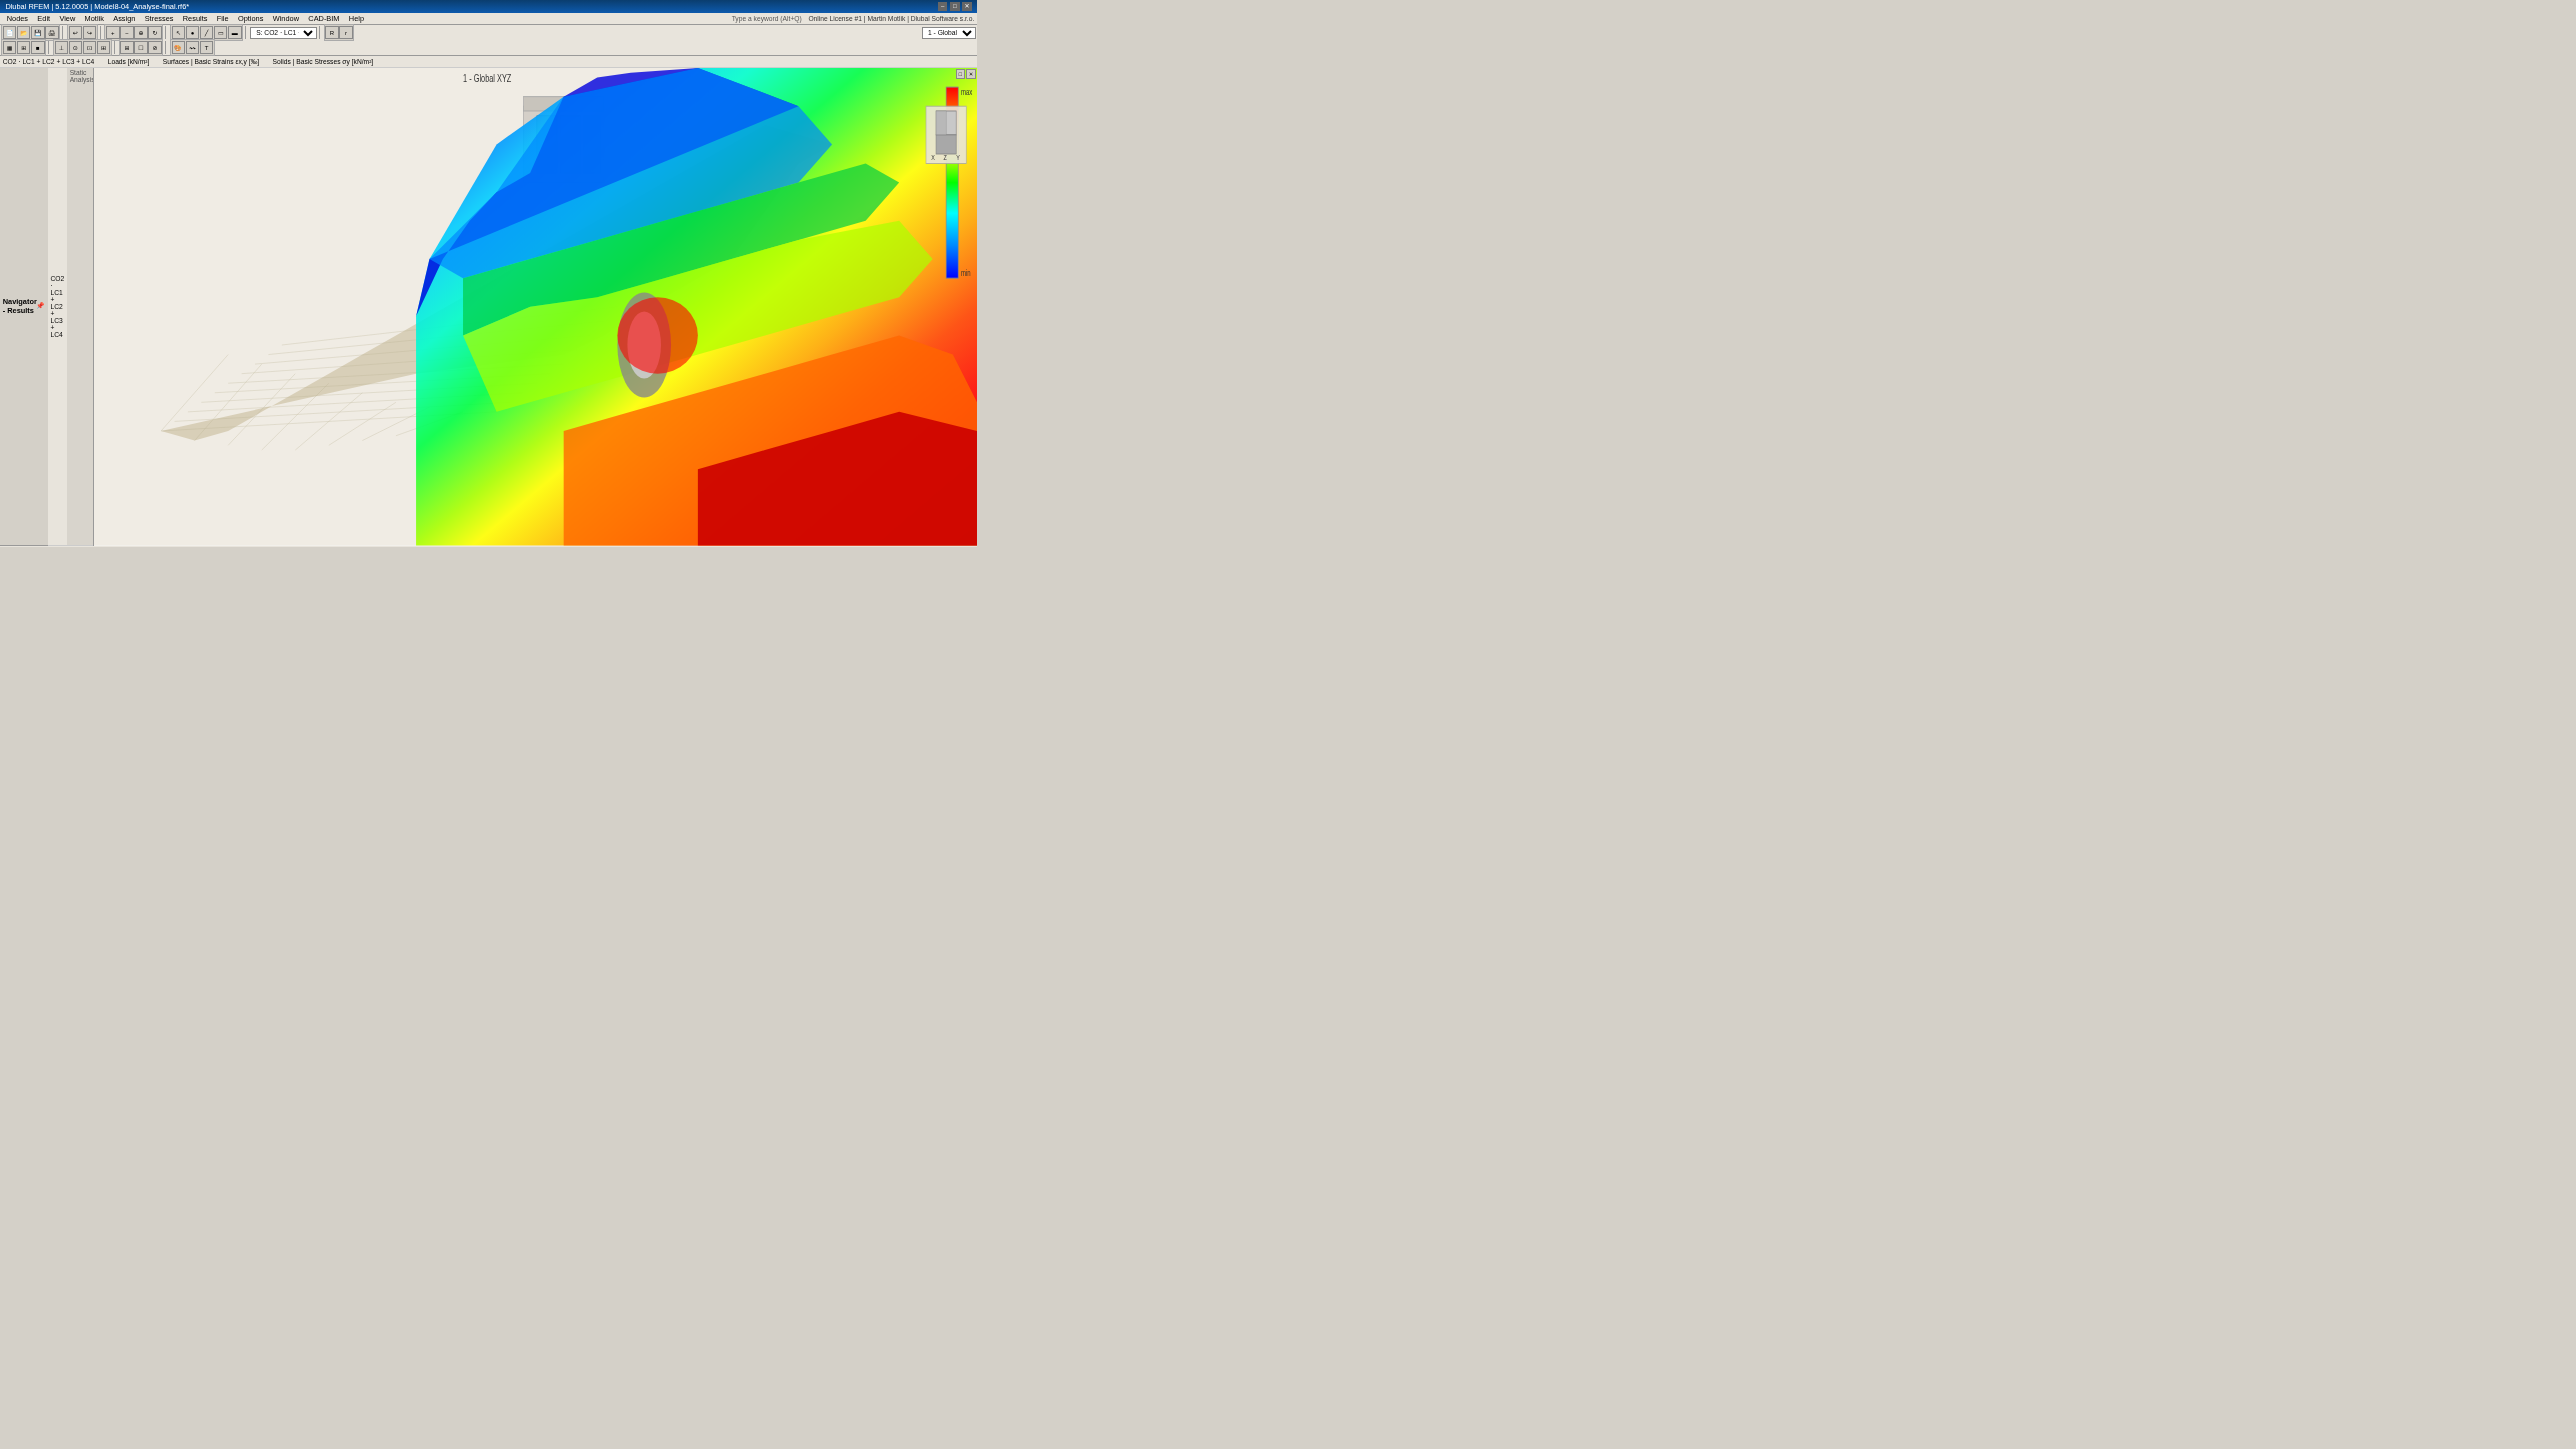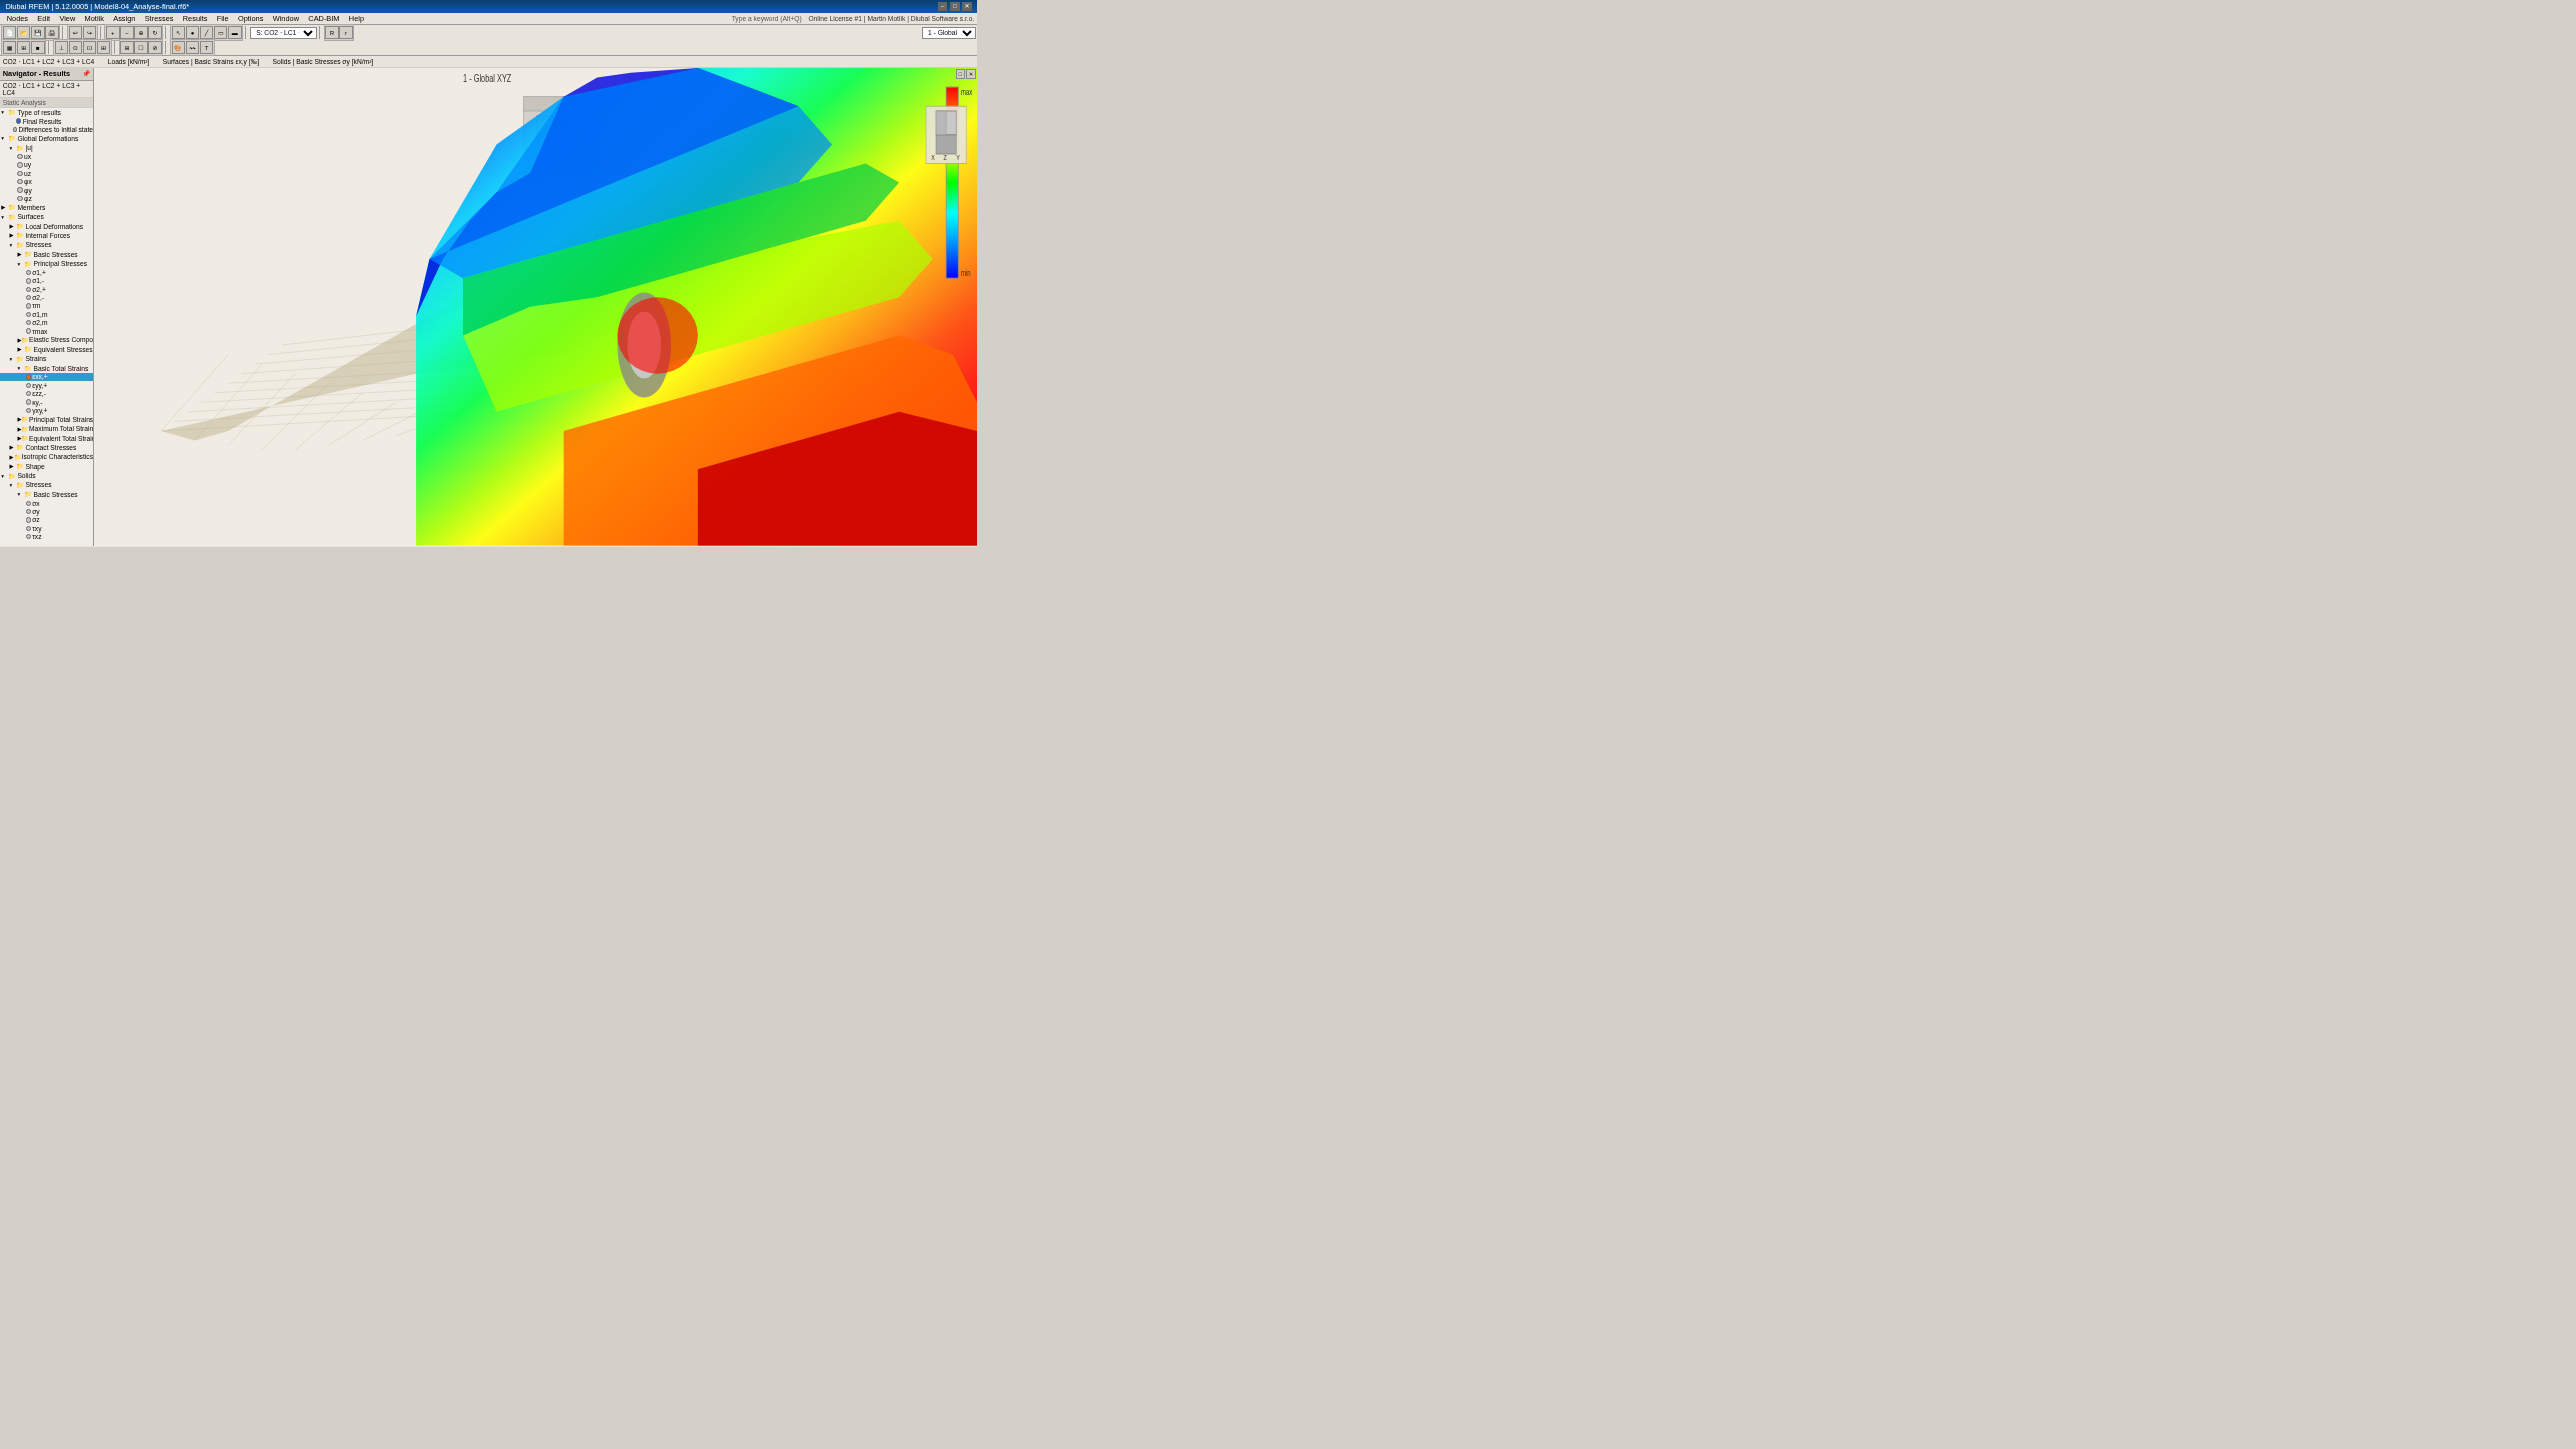--- a/index.html
+++ b/index.html
@@ -48,21 +48,20 @@
       height: calc(547px - 13.4px - 12px - 32px - 12px);
       background: #c8c4bc;
     }
     
     
     #left-panel {
       width: 94px;
       background: #f0ede8;
       border-right: 0.7px solid #999;
       display: flex;
-      flex-direction: column;
       overflow: hidden;
     }
     #left-panel-header {
       background: #d4d0c8;
       border-bottom: 0.7px solid #999;
       padding: 1.3px 2.7px;
       font-size: 7.4px;
       font-weight: bold;
       display: flex;
       justify-content: space-between;

